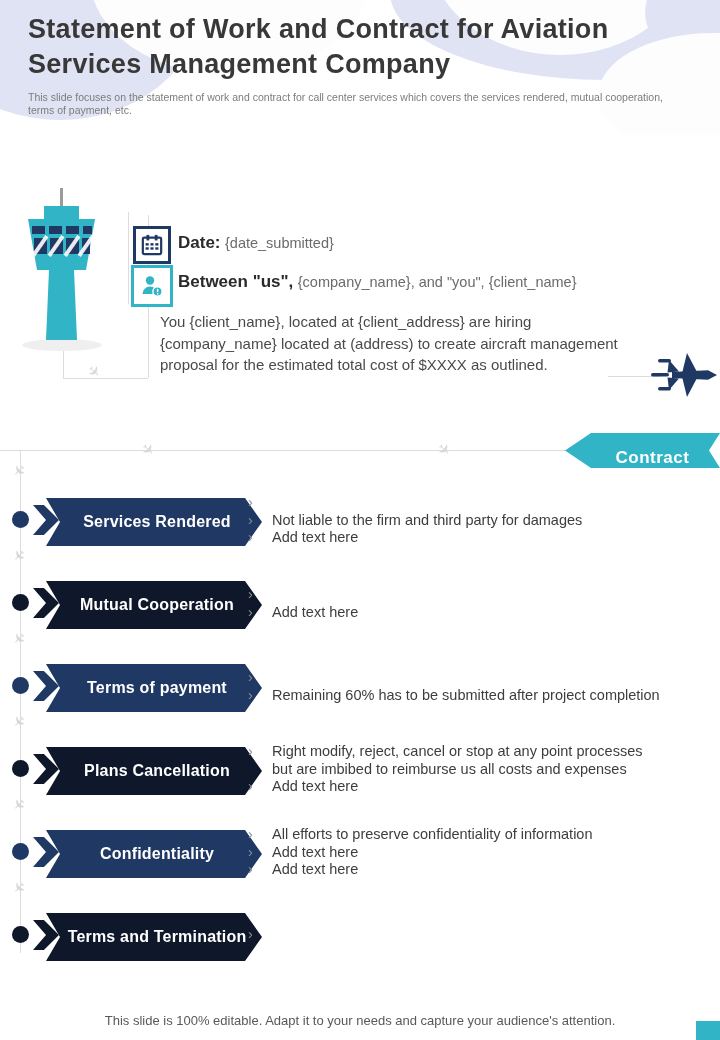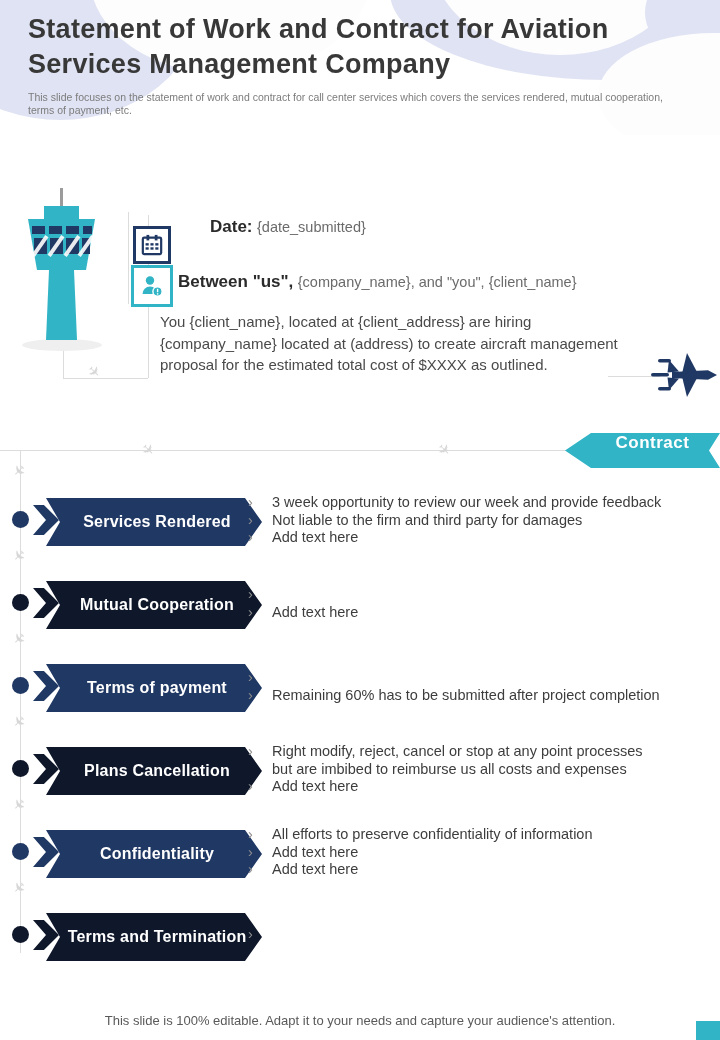--- a/index.html
+++ b/index.html
@@ -25,33 +25,33 @@
   .hline, .vline { position:absolute; background:#dcdcdc; }
   .hline { height:1px; } .vline { width:1px; }
   .wm { position:absolute; color:#d7d7d7; font-size:15px; line-height:15px; }
   .wm.right { transform:rotate(45deg); }
   .wm.down  { transform:rotate(135deg); }
   
   .icon-box { position:absolute; background:#fff; display:flex; align-items:center; justify-content:center; }
   #calendar-box { left:133px; top:226px; width:32px; height:32px; border:3px solid #203864; }
   #person-box   { left:131px; top:265px; width:36px; height:36px; border:3px solid #31b4c5; }
   .agr-line { position:absolute; left:178px; white-space:nowrap; }
-  #date-line { top:217px;margin-left:32px; }
+  #date-line { top:233px; }
   #between-line { top:272px; }
   .lbl-bold { font-size:17px; font-weight:bold; color:#2b2b2b; }
   .lbl-val  { font-size:14.5px; color:#6b6b6b; }
   #agreement-body {
     position:absolute; left:160px; top:311px; width:520px;
     font-size:15px; line-height:21.5px; color:#4a4a4a; white-space:pre-line;
   }
   
   #contract-ribbon {
     position:absolute; left:565px; top:433px; width:155px; height:35px;
     background:#31b4c5; color:#fff; font-weight:bold; font-size:17px; letter-spacing:.5px;
-    display:flex; align-items:flex-start; justify-content:center; padding-left:20px; box-sizing:border-box;
+    display:flex; align-items:flex-end; justify-content:center; padding-left:20px; box-sizing:border-box;
     clip-path:polygon(0 50%, 26px 0, 100% 0, calc(100% - 11px) 50%, 100% 100%, 26px 100%);
   }
   
   .row { position:absolute; left:12px; width:708px; height:44px; }
   .dot  { position:absolute; left:0; top:13px; width:17px; height:17px; border-radius:50%; }
   .chev {
     position:absolute; left:21px; top:7px; width:26px; height:30px;
     clip-path:polygon(0 0, 42% 0, 100% 50%, 42% 100%, 0 100%, 50% 50%);
   }
   .banner {
@@ -194,21 +194,20 @@
 
   <div class="row" style="top:498px;">
     <span class="dot navy"></span>
     <span class="chev navy"></span>
     <div class="banner navy">
       <span>Services Rendered</span>
     </div>
     <div class="bullets">
       <div class="bullet">
           <span class="mark">›</span>
-          <span class="txt">3 week opportunity to review our week and provide feedback</span>
         </div>
       <div class="bullet">
           <span class="mark">›</span>
           <span class="txt">Not liable to the firm and third party for damages</span>
         </div>
       <div class="bullet">
           <span class="mark">›</span>
           <span class="txt">Add text here</span>
         </div>
     </div>

